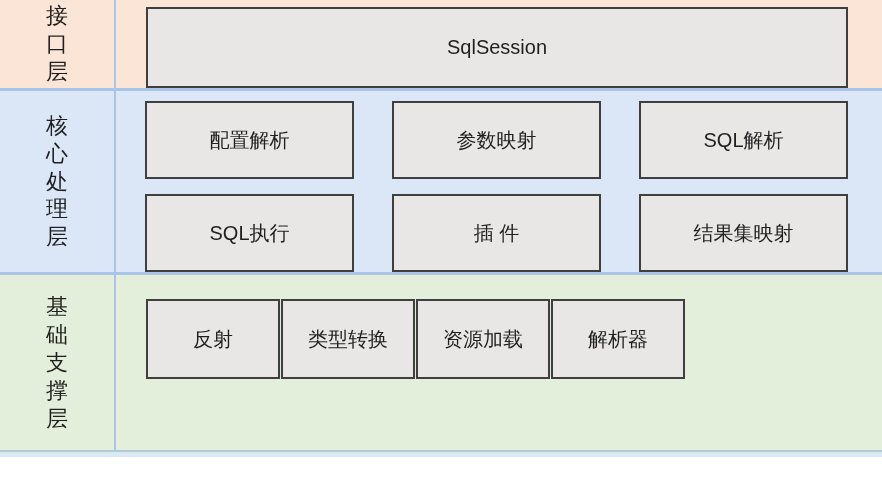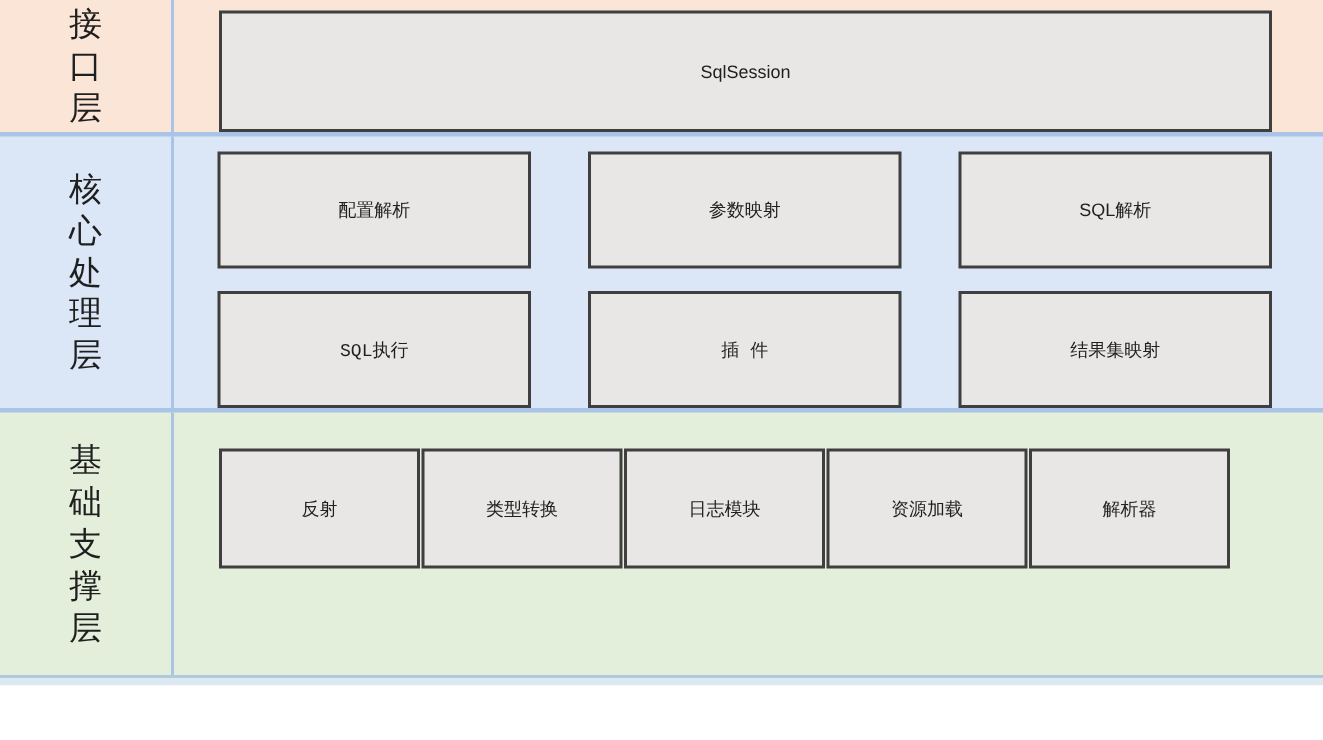--- a/index.html
+++ b/index.html
@@ -41,32 +41,32 @@
     word-break: break-all;
     letter-spacing: 0;
   }
 
   .content { flex: 1 1 auto; position: relative; }
 
   .box {
     background: var(--box-bg);
     border: 2px solid var(--box-border);
     display: flex; align-items: center; justify-content: center;
-    font-size: 12px;
+    font-size: 20px;
     white-space: nowrap;
   }
 
   
   .layer-interface .content { padding: 7px 0 0 30px; }
   .box-session { width: 702px; height: 81px; }
 
   
   .layer-core .content { padding: 10px 0 0 29px; }
   .core-row { display: flex; gap: 38px; }
-  .core-row + .core-row { margin-top: 15px; font-family: Liberation Mono, monospace; }
+  .core-row + .core-row { margin-top: 15px; }
   .core-row .box { width: 209px; height: 78px; }
 
   
   .layer-base .content { padding: 13px 0 0 30px; }
   .base-row-1 { display: flex; gap: 14px; }
   .base-row-1 .box { width: 164px; height: 78px; }
   .base-row-2 { display: flex; gap: 1px; margin-top: 11px; }
   .base-row-2 .box { width: 134px; height: 80px; }
 
   .footer-strip {
@@ -108,21 +108,20 @@
   </div>
 
   <div class="layer layer-base">
     <div class="label-col">
       <div class="v-label">基础支撑层</div>
     </div>
     <div class="content">
       <div class="base-row-2">
         <div class="box">反射</div>
         <div class="box">类型转换</div>
-        <div class="box">日志模块</div>
         <div class="box">资源加载</div>
         <div class="box">解析器</div>
       </div>
     </div>
   </div>
 
   <div class="footer-strip"></div>
 
 </div>
 

